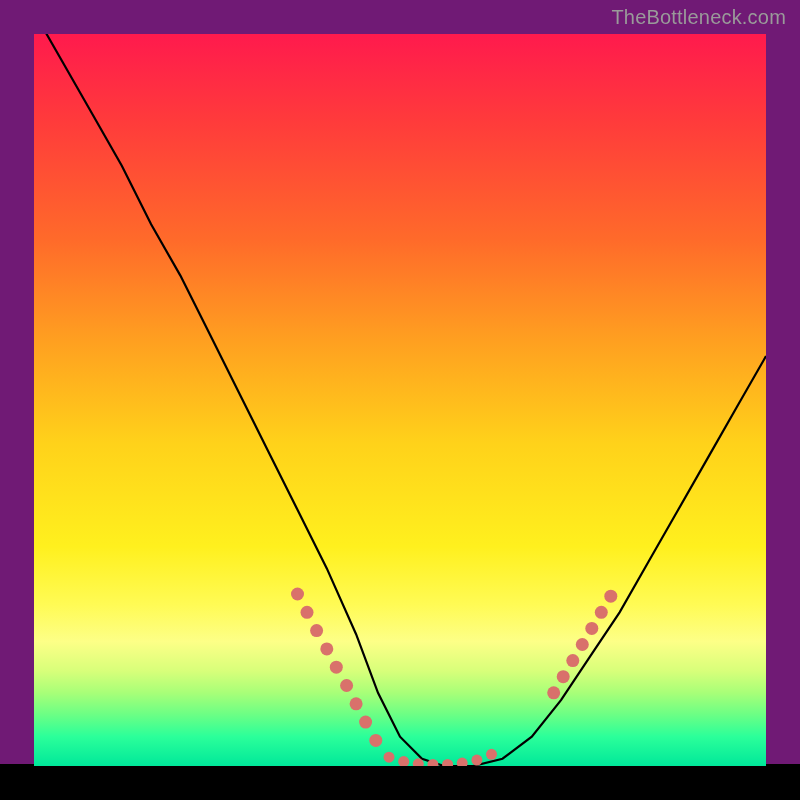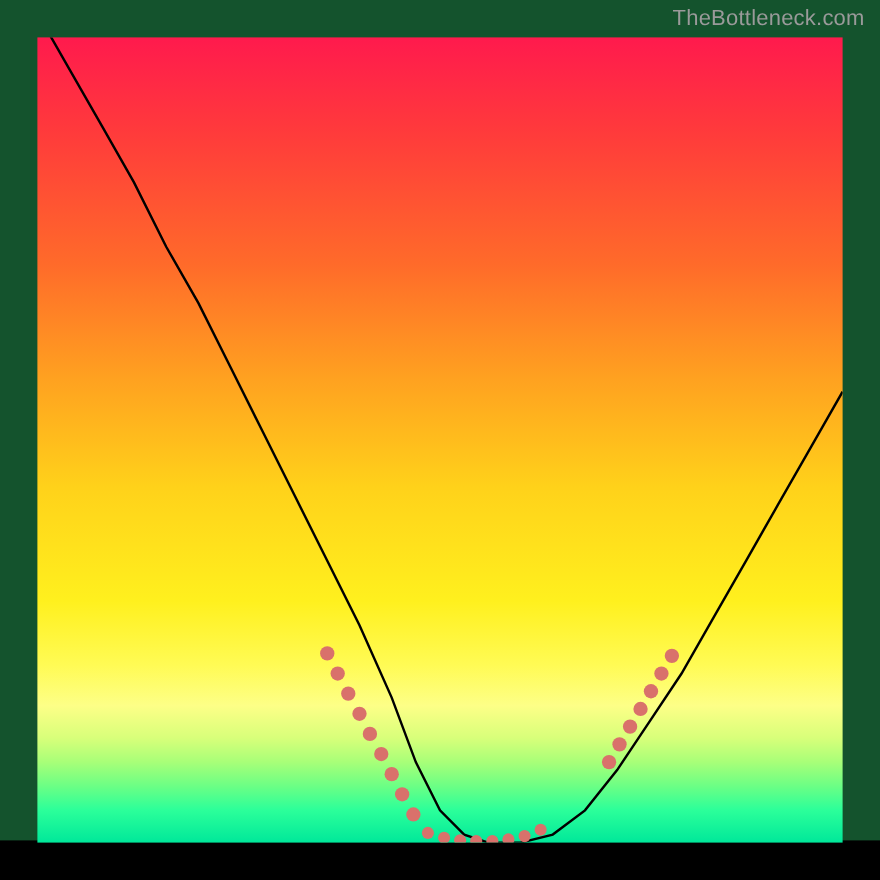--- a/index.html
+++ b/index.html
@@ -10,21 +10,21 @@
     background: #000;
     overflow: hidden;
     font-family: Arial, Helvetica, sans-serif;
   }
   .frame {
     position: absolute;
     left: 0;
     top: 0;
     width: 800px;
     height: 764px;
-    background: #14532d;
+    background: #701a75;
   }
   .plot {
     position: absolute;
     left: 34px;
     top: 34px;
     width: 732px;
     height: 732px;
     background: linear-gradient(to bottom,
       #ff1a4d 0%,
       #ff3b3b 12%,

